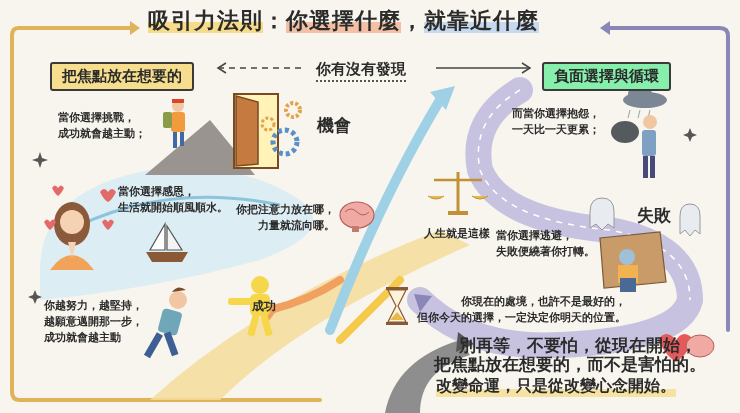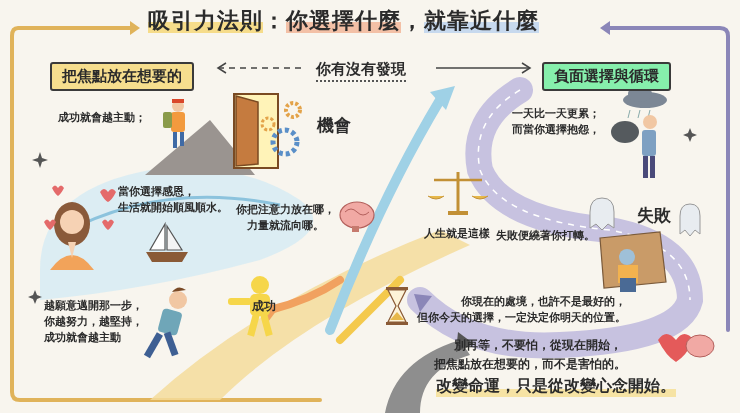--- a/index.html
+++ b/index.html
@@ -191,52 +191,54 @@
 
   <div class="abs title">
     <span class="hl1">吸引力法則</span><span>：</span><span class="hl2">你選擇什麼</span><span>，</span><span class="hl3">就靠近什麼</span>
   </div>
 
   <div class="abs tag tag-pos">把焦點放在想要的</div>
   <div class="abs tag tag-neg">負面選擇與循環</div>
   <div class="abs center-q">你有沒有發現</div>
 
   <div class="abs txt" style="left:58px; top:110px;">
+    <div>當你選擇挑戰，</div>
     <div>成功就會越主動；</div>
   </div>
   <div class="abs label-big" style="left:310px; top:114px;">機會</div>
 
   <div class="abs txt" style="left:118px; top:184px;">
     <div>當你選擇感恩，</div>
     <div>生活就開始順風順水。</div>
   </div>
-  <div class="abs txt" style="left:236px; top:202px; text-align:center;">
+  <div class="abs txt" style="left:236px; top:202px; text-align:right;">
     <div>你把注意力放在哪，</div>
     <div>力量就流向哪。</div>
   </div>
 
   <div class="abs txt" style="left:44px; top:298px;">
+    <div>你越努力，越堅持，</div>
     <div>越願意邁開那一步，</div>
-    <div>你越努力，越堅持，</div>
     <div>成功就會越主動</div>
   </div>
   <div class="abs txt" style="left:252px; top:298px; font-size:12px;">成功</div>
 
   <div class="abs txt" style="left:512px; top:106px;">
+    <div>而當你選擇抱怨，</div>
     <div>一天比一天更累；</div>
-    <div>而當你選擇抱怨，</div>
   </div>
   <div class="abs txt" style="left:424px; top:226px;">人生就是這樣</div>
   <div class="abs txt" style="left:496px; top:228px;">
+    <div>當你選擇逃避，</div>
     <div>失敗便繞著你打轉。</div>
   </div>
   <div class="abs label-big" style="left:630px; top:204px;">失敗</div>
 
   <div class="abs txt" style="left:417px; top:294px;text-align:right;">
     <div>你現在的處境，也許不是最好的，</div>
     <div>但你今天的選擇，一定決定你明天的位置。</div>
   </div>
-  <div class="abs bottom-line" style="left:450px; top:336px; text-align:center; font-size:12px;">
+  <div class="abs bottom-line" style="left:450px; top:336px; text-align:center; font-size:17px;">
     <div>別再等，不要怕，從現在開始，</div>
     <div style="margin-left:-16px;text-align:center;">把焦點放在想要的，而不是害怕的。</div>
   </div>
   <div class="abs final-line" style="left:436px; top:376px;">改變命運，只是從改變心念開始。</div>
 </div>
 
 </body></html>

